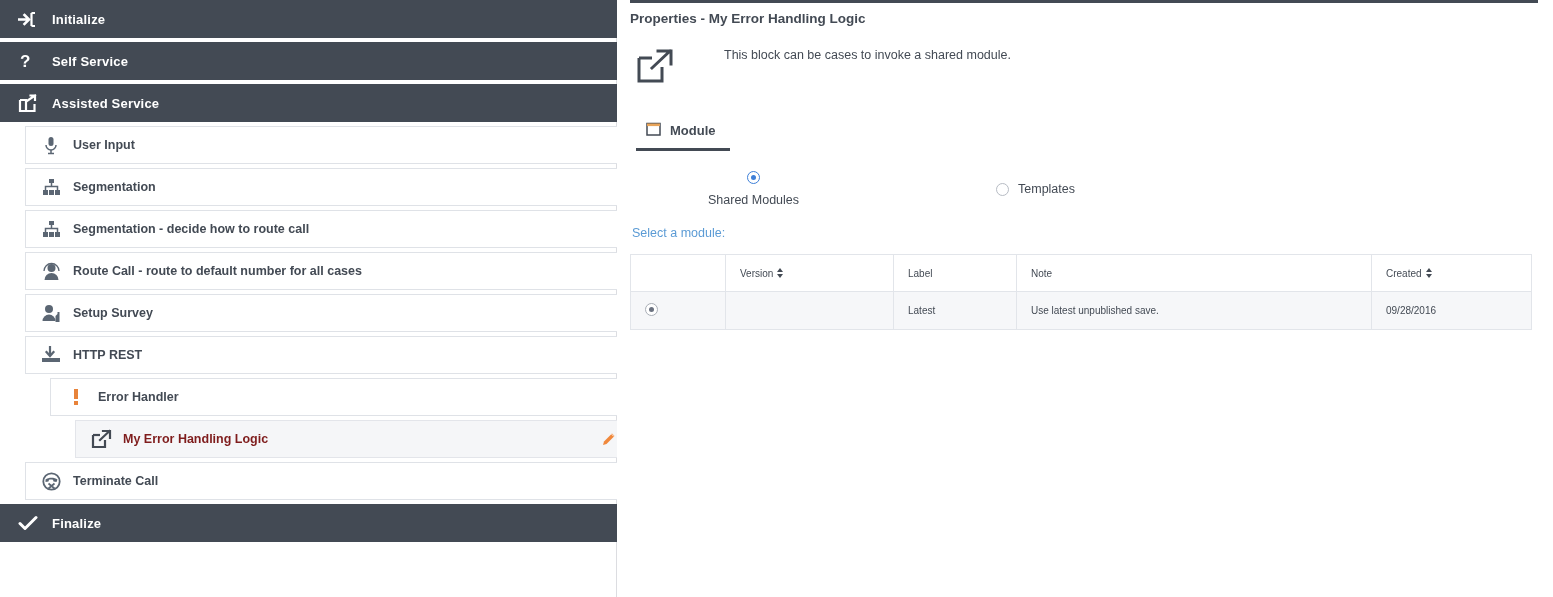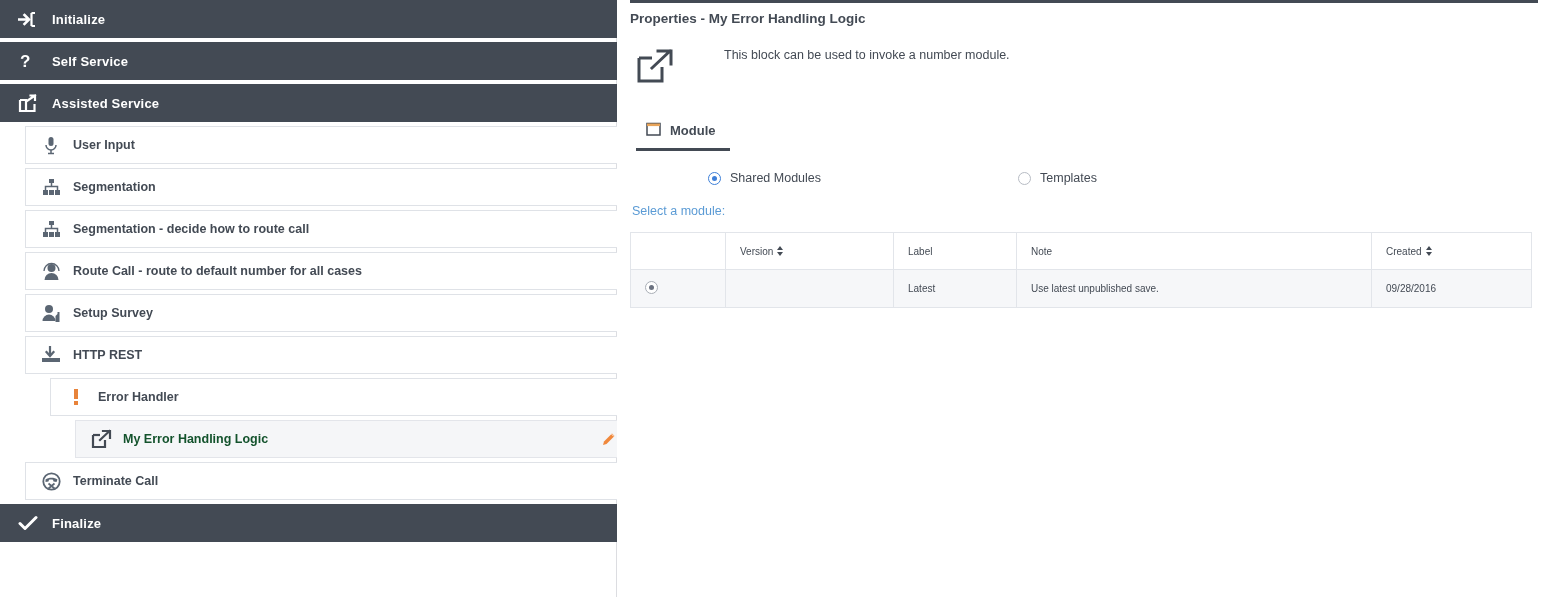--- a/index.html
+++ b/index.html
@@ -119,21 +119,21 @@
     color: #434a54;
   }
   .row-light .chev { margin-left: auto; color: #434a54; display: flex; align-items: center; }
 
   .row-level2 { margin-left: 50px; }
   .row-level3 {
     margin-left: 75px;
     background: #f5f6f8;
     border: 1px solid #e3e5ea;
   }
-  .row-level3 .row-label { color: #14532d; }
+  .row-level3 .row-label { color: #7f1d1d; }
 
   .row-term { position: relative; }
   .term-bar {
     position: absolute;
     right: -1px; top: -1px; bottom: -1px;
     width: 6px;
     background: #df5a3f;
   }
 
   .row-actions { margin-left: auto; display: flex; align-items: center; gap: 13px; padding-right: 2px;}
@@ -195,21 +195,21 @@
     cursor: pointer;
   }
 
   .radio-row {
     margin-top: 20px;
     display: flex;
     align-items: center;
     padding-left: 6px;
   }
   .radio-item { display: flex; align-items: center; gap: 9px; cursor: pointer; font-size: 12.5px; color: #434a54; }
-  .radio-item.first { margin-left: 72px; }
+  .radio-item.first { margin-left: 72px; flex-direction: column; }
   .radio-item.second { margin-left: 197px; }
   .rdo {
     width: 13px; height: 13px; border-radius: 50%;
     border: 1px solid #b7bcc4; background: #fff;
     display: inline-block; position: relative; flex: 0 0 13px;
   }
   .rdo.checked { border-color: #3e7fd8; }
   .rdo.checked::after {
     content: ""; position: absolute;
     left: 3px; top: 3px; width: 5px; height: 5px;
@@ -503,21 +503,21 @@
     <div class="props-title">Properties - My Error Handling Logic</div>
 
     <div class="block-desc">
       <span class="big-icon">
         <svg width="38" height="36" viewBox="0 0 38 36">
           <path d="M3 10 V33 H26 V19" stroke="#434a54" stroke-width="3" fill="none"></path>
           <path d="M3 10 H16" stroke="#434a54" stroke-width="3" fill="none"></path>
           <path d="M16 20 L34 3 M22 3 H35 V16" stroke="#434a54" stroke-width="3" fill="none" stroke-linecap="square"></path>
         </svg>
       </span>
-      <span class="desc-text">This block can be used to invoke a number module.</span>
+      <span class="desc-text">This block can be cases to invoke a shared module.</span>
     </div>
 
     <div class="tabs">
       <div class="tab">
         <span>
           <svg width="15" height="14" viewBox="0 0 15 14">
             <rect x="1" y="1.5" width="13" height="11.5" stroke="#434a54" stroke-width="1.5" fill="none"></rect>
             <rect x="1" y="1.5" width="13" height="2.6" fill="#e8a45a"></rect>
           </svg>
         </span>

